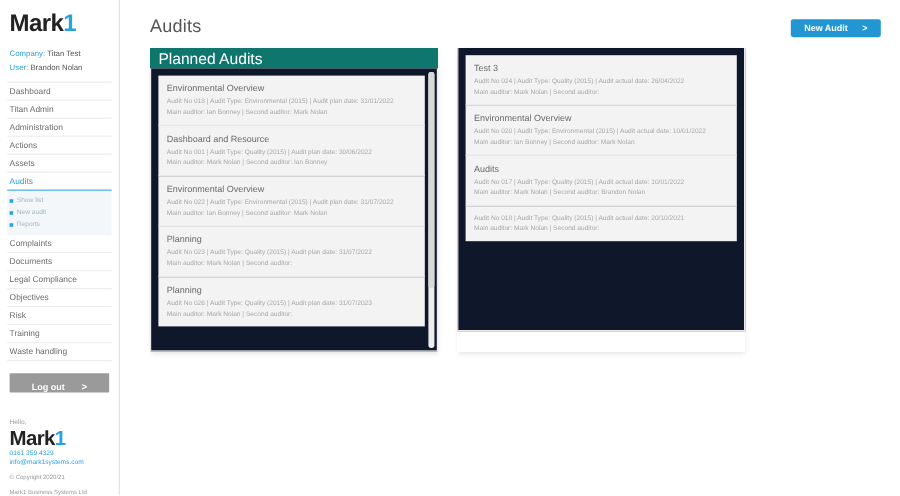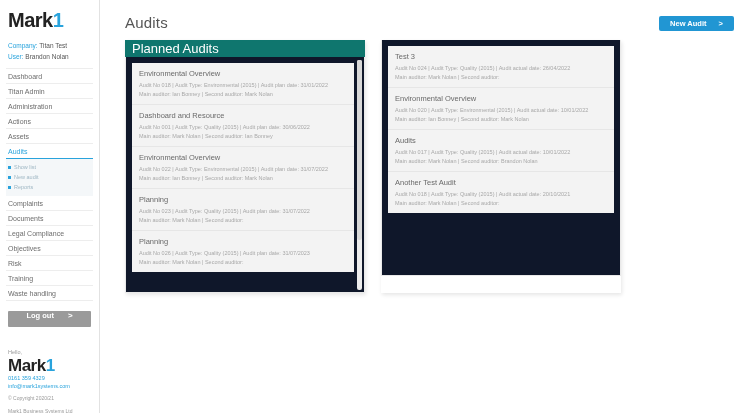--- a/index.html
+++ b/index.html
@@ -51,21 +51,21 @@
   }
   .sub-item .bullet {
     position: absolute; left: 2px; top: 3.5px;
     width: 3px; height: 3px; background: #29a3dc; display: block;
   }
 
   .logout {
     margin: 10px 2px 0 2px; height: 16px;
     background: #9a9a9a; color: #ffffff;
     font-size: 7.5px; font-weight: bold;
-    display: flex; align-items: flex-start; justify-content: center;
+    display: flex; align-items: flex-end; justify-content: center;
     gap: 14px; border-radius: 1px;
   }
   .logout .chev { font-weight: bold; font-size: 8px; }
 
   .footer { margin-top: 22px; padding: 0 2px; }
   .footer .hello { font-size: 5.5px; color: #9a9a9a; margin-bottom: 2px; }
   .footer .contact { font-size: 5.5px; color: #29a3dc; line-height: 8px; }
   .footer .copy { font-size: 5px; color: #9a9a9a; line-height: 7.5px; margin-top: 5px; }
 
   
@@ -245,21 +245,20 @@
               <div class="audit-title">Environmental Overview</div>
               <div class="audit-meta">Audit No 020 | Audit Type: Environmental (2015) | Audit actual date: 10/01/2022</div>
               <div class="audit-meta">Main auditor: Ian Bonney | Second auditor: Mark Nolan</div>
             </div>
             <div class="audit-item">
               <div class="audit-title">Audits</div>
               <div class="audit-meta">Audit No 017 | Audit Type: Quality (2015) | Audit actual date: 10/01/2022</div>
               <div class="audit-meta">Main auditor: Mark Nolan | Second auditor: Brandon Nolan</div>
             </div>
             <div class="audit-item">
-              <div class="audit-title">Another Test Audit</div>
               <div class="audit-meta">Audit No 018 | Audit Type: Quality (2015) | Audit actual date: 20/10/2021</div>
               <div class="audit-meta">Main auditor: Mark Nolan | Second auditor:</div>
             </div>
           </div>
         </div>
       </div>
 
     </div>
   </div>
 </div>

